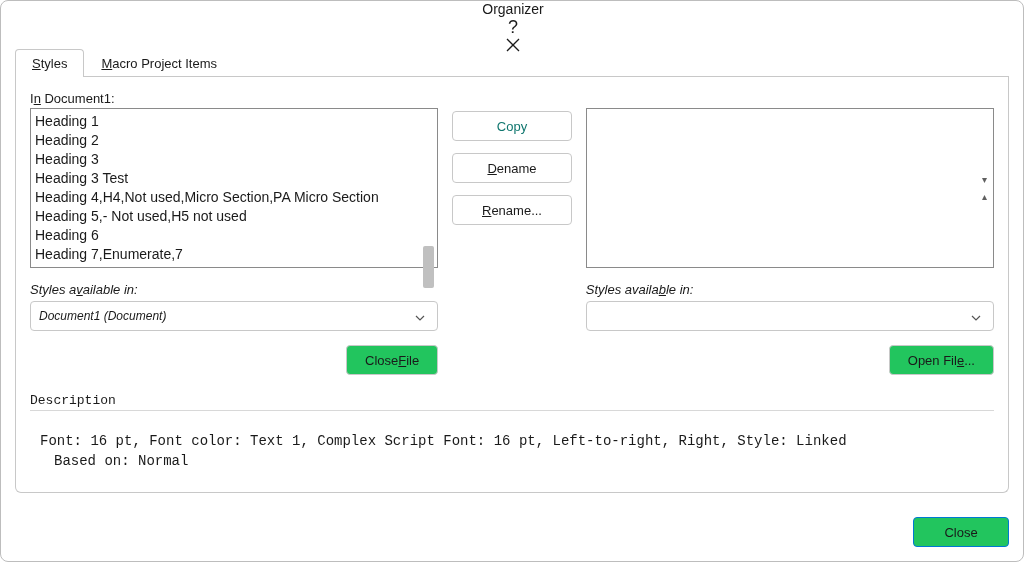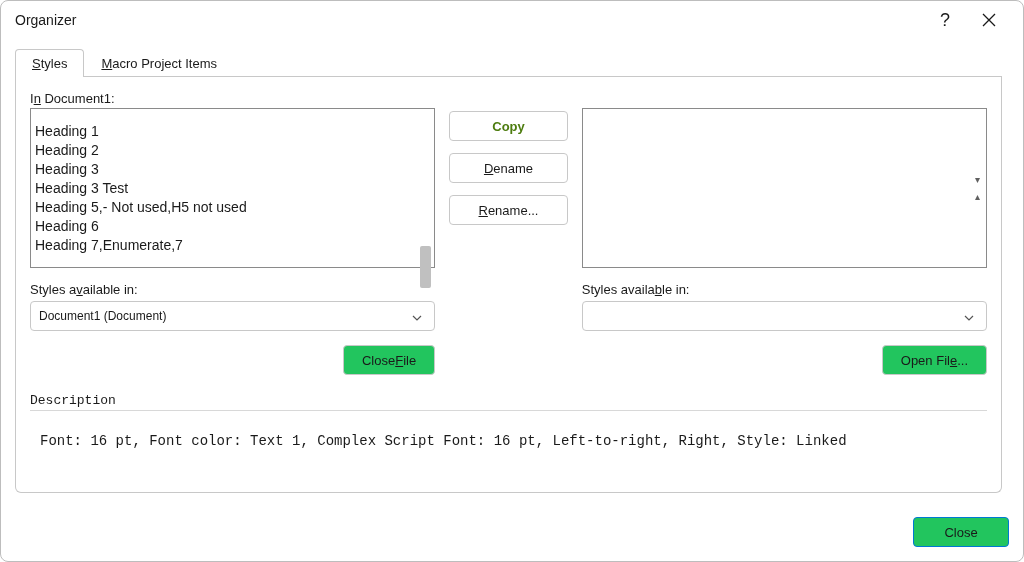--- a/index.html
+++ b/index.html
@@ -20,38 +20,39 @@
     display: flex;
     flex-direction: column;
     overflow: hidden;
   }
   .titlebar {
     height: 38px;
     display: flex;
     align-items: center;
     padding: 0 12px 0 14px;
     font-size: 14px;
+    flex-direction: column;
   }
   .titlebar .title { flex: 1; }
   .titlebar .tb-btn {
     width: 44px;
     height: 30px;
     display: flex;
     align-items: center;
     justify-content: center;
     font-size: 17px;
     cursor: pointer;
     font-weight: 400;
   }
   .titlebar .tb-btn.help { font-size: 18px; }
   .titlebar .tb-btn.close svg { width: 14px; height: 14px; }
 
   .inner {
     flex: 1;
-    padding: 8px 21px 14px 14px;
+    padding: 8px 14px 14px 14px;
     display: flex;
     flex-direction: column;
   }
 
   .tabstrip {
     display: flex;
     align-items: flex-end;
     height: 30px;
     position: relative;
   }
@@ -154,23 +155,23 @@
     border: 1px solid #c8c8c8;
     border-radius: 4px;
     background: #fff;
     font-size: 13px;
     margin-bottom: 12px;
     cursor: pointer;
     display: flex;
     align-items: center;
     justify-content: center;
   }
-  .midbtn.disabled { color: #4d7c0f; cursor: default; font-weight: bold; }
-
-  .row-avail { margin-top: 14px; }
+  .midbtn.disabled { color: #0f766e; cursor: default; }
+
+  .row-avail { margin-top: 14px; font-style: italic; }
   .combo {
     margin-top: 4px;
     height: 30px;
     border: 1px solid #c8c8c8;
     border-radius: 4px;
     display: flex;
     align-items: center;
     padding: 0 8px;
     background: #fff;
     cursor: pointer;
@@ -259,20 +260,21 @@
         <div class="col left">
           <div class="field-label">
             <span>I</span><span class="ul-accel">n</span><span> Document1:</span>
           </div>
           <div class="listbox">
             <div class="items">
               <div class="item">Heading 1</div>
               <div class="item">Heading 2</div>
               <div class="item">Heading 3</div>
               <div class="item">Heading 3 Test</div>
+              <div class="item">Heading 4,H4,Not used,Micro Section,PA Micro Section</div>
               <div class="item">Heading 5,- Not used,H5 not used</div>
               <div class="item">Heading 6</div>
               <div class="item">Heading 7,Enumerate,7</div>
             </div>
             <div class="scroll">
               <div class="thumb"></div>
             </div>
           </div>
 
           <div class="row-avail">
@@ -341,20 +343,21 @@
           </div>
         </div>
 
       </div>
 
       <div class="descblock">
         <div class="hdr">Description</div>
         <div class="rule"></div>
         <div class="body">
           <div>Font: 16 pt, Font color: Text 1, Complex Script Font: 16 pt, Left-to-right, Right, Style: Linked</div>
+          <div class="based">Based on: Normal</div>
         </div>
       </div>
 
     </div>
 
   </div>
 
   <div class="dlg-actions">
     <div class="btn primary">
       <span>Close</span>

